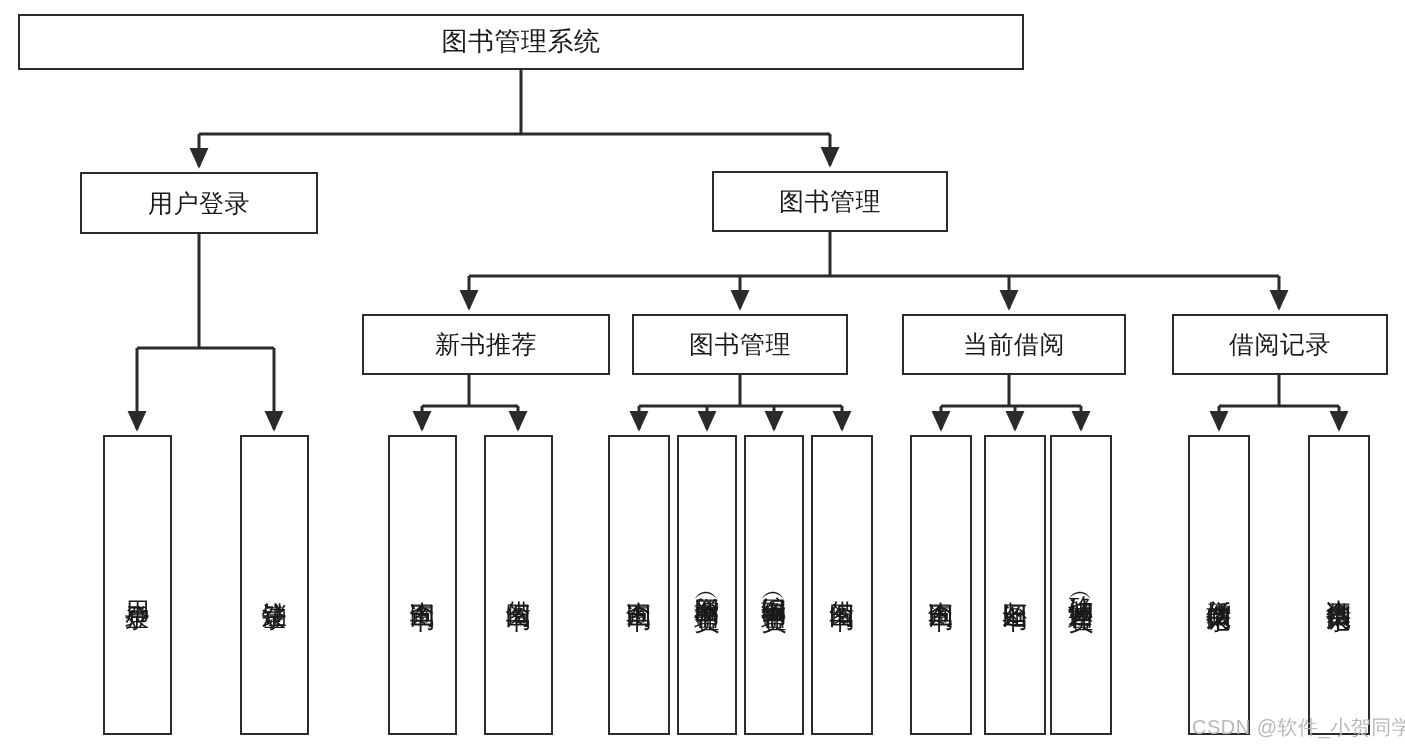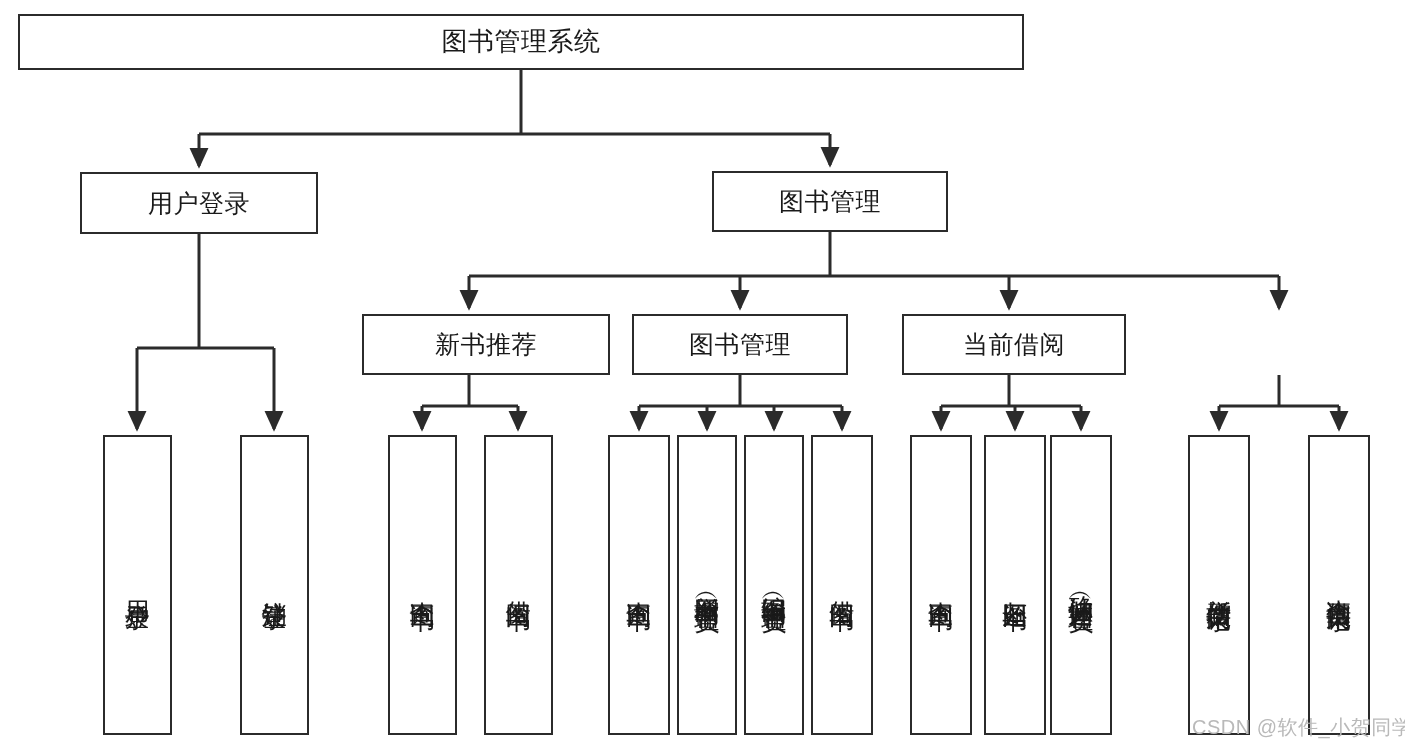--- a/index.html
+++ b/index.html
@@ -140,20 +140,23 @@
   </div>
 
   <div class="node-box node-h" style="left:632px; top:314px; width:216px; height:61px;">
     <span>图书管理</span>
   </div>
 
   <div class="node-box node-h" style="left:902px; top:314px; width:224px; height:61px;">
     <span>当前借阅</span>
   </div>
 
+  <div class="node-box node-h" style="left:1172px; top:314px; width:216px; height:61px;">
+    <span>借阅记录</span>
+  </div>
 
   <div class="node-box node-v" style="left:103px; top:435px; width:69px; height:300px;">
     <span class="vlabel">用户登录</span>
   </div>
 
   <div class="node-box node-v" style="left:240px; top:435px; width:69px; height:300px;">
     <span class="vlabel">注销登录</span>
   </div>
 
   <div class="node-box node-v" style="left:388px; top:435px; width:69px; height:300px;">

